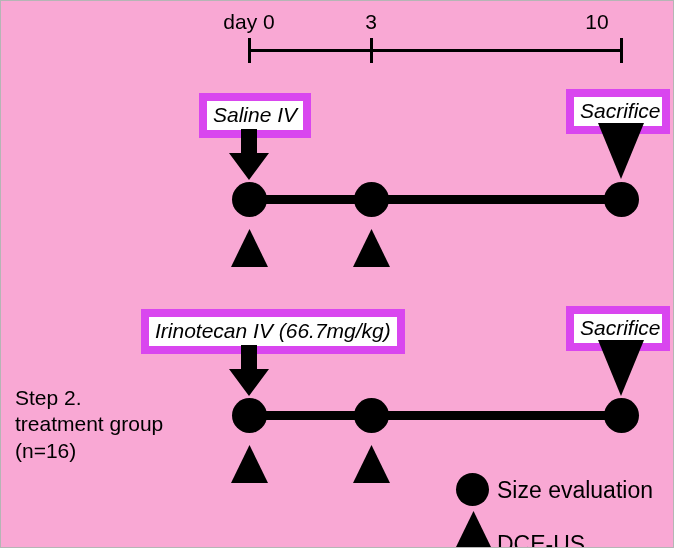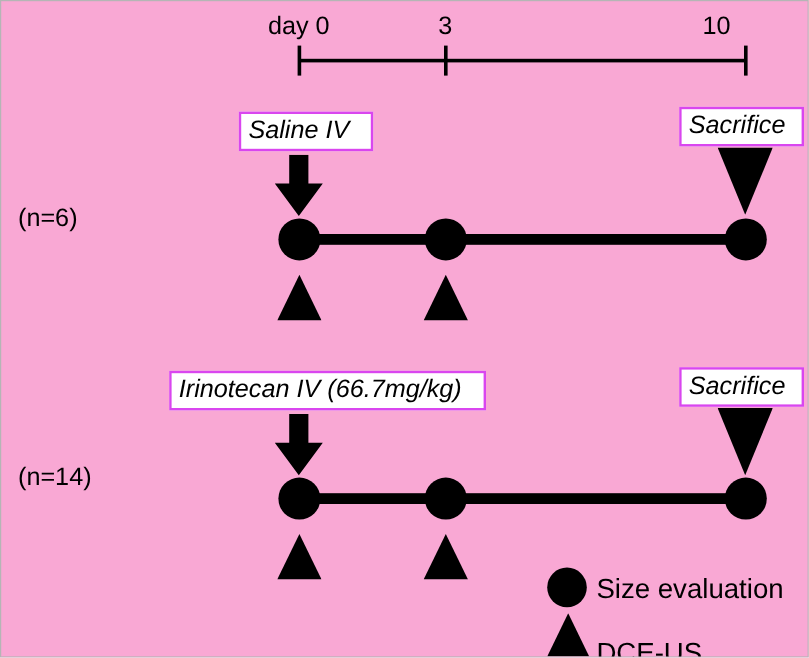--- a/index.html
+++ b/index.html
@@ -41,21 +41,21 @@
   
   .group-label {
     font-size: 21px;
     color: #000;
     line-height: 1.26;
     white-space: nowrap;
   }
 
   
   .callout {
-    border: 2px solid #d946ef;
+    border: 8px solid #d946ef;
     background: #ffffff;
     font-style: italic;
     font-size: 21px;
     color: #000;
     white-space: nowrap;
     padding: 2px 24px 3px 6px;
     line-height: 1.15;
     box-sizing: border-box;
     text-align: center;
   }
@@ -109,21 +109,20 @@
 
   <div class="abs callout" style="left:565px; top:88px; width:104px;">Sacrifice</div>
 
   <div class="abs" style="left:597px; top:122px; width:46px; height:56px;">
     <svg class="shape" width="46" height="56" viewBox="0 0 46 56">
       <polygon points="0,0 46,0 23,56" fill="#000"></polygon>
     </svg>
   </div>
 
   <div class="abs group-label" style="left:14px; top:168px;">
-    <div>(n=6)</div>
   </div>
 
   <div class="abs tl-line" style="left:248px; top:194px; width:372px;"></div>
 
   <div class="abs dot" style="left:231px; top:181px; width:35px; height:35px;"></div>
   <div class="abs dot" style="left:353px; top:181px; width:35px; height:35px;"></div>
   <div class="abs dot" style="left:603px; top:181px; width:35px; height:35px;"></div>
 
   <div class="abs" style="left:230px; top:228px; width:37px; height:38px;">
     <svg class="shape" width="37" height="38" viewBox="0 0 37 38">
@@ -146,21 +145,23 @@
 
   <div class="abs callout" style="left:565px; top:305px; width:104px;">Sacrifice</div>
 
   <div class="abs" style="left:597px; top:339px; width:46px; height:56px;">
     <svg class="shape" width="46" height="56" viewBox="0 0 46 56">
       <polygon points="0,0 46,0 23,56" fill="#000"></polygon>
     </svg>
   </div>
 
   <div class="abs group-label" style="left:14px; top:384px;">
-    <div>(n=14)</div>
+    <div>Step 2.</div>
+    <div>treatment group</div>
+    <div>(n=16)</div>
   </div>
 
   <div class="abs tl-line" style="left:248px; top:410px; width:372px;"></div>
 
   <div class="abs dot" style="left:231px; top:397px; width:35px; height:35px;"></div>
   <div class="abs dot" style="left:353px; top:397px; width:35px; height:35px;"></div>
   <div class="abs dot" style="left:603px; top:397px; width:35px; height:35px;"></div>
 
   <div class="abs" style="left:230px; top:444px; width:37px; height:38px;">
     <svg class="shape" width="37" height="38" viewBox="0 0 37 38">

